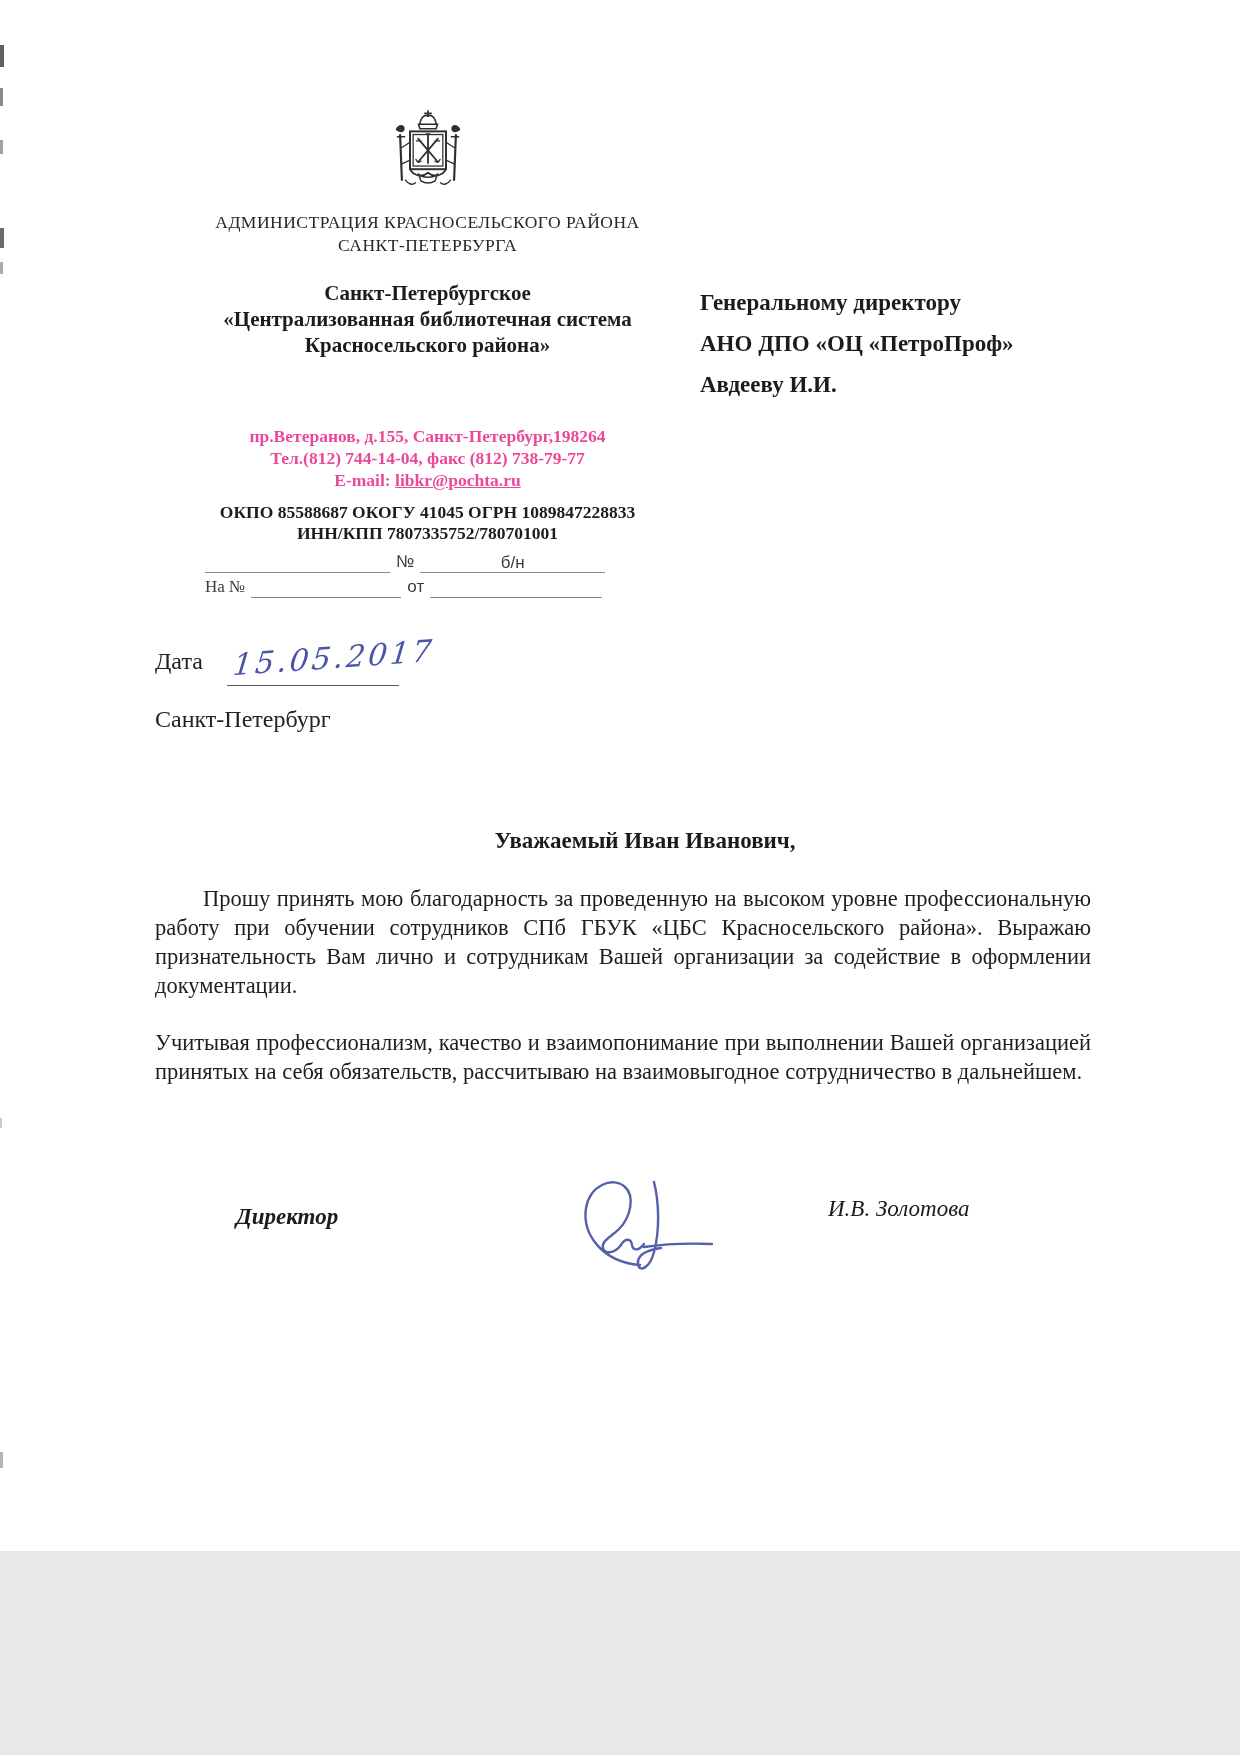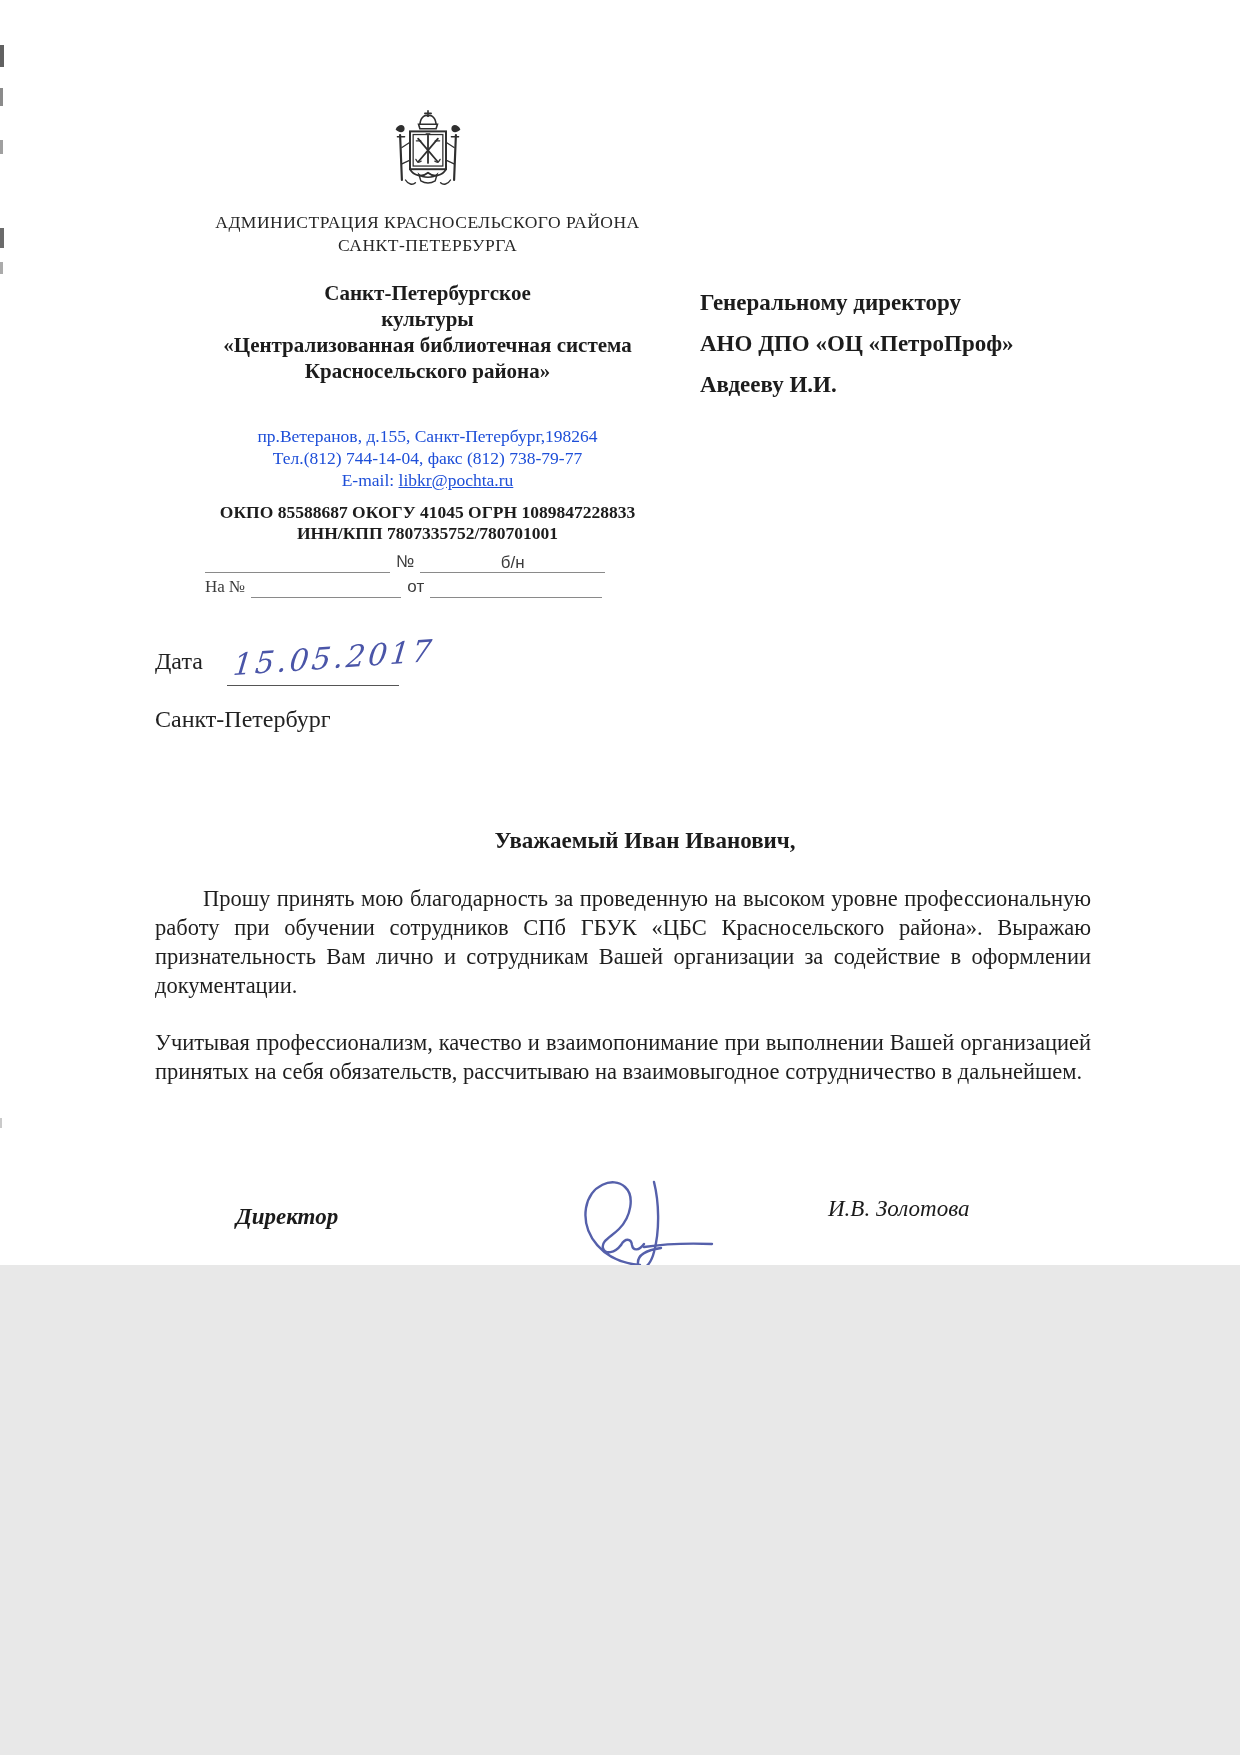--- a/index.html
+++ b/index.html
@@ -1,38 +1,38 @@
 <!DOCTYPE html>
 <html><head>
 <meta charset="utf-8">
 <style>
   * { margin: 0; padding: 0; box-sizing: border-box; }
   html, body { background: #e8e8e8; }
   #page {
     position: relative;
     width: 1240px;
-    height: 1265px;
+    height: 1551px;
     margin: 0 auto;
     background: #ffffff;
     overflow: hidden;
     color: #1f1f1f;
     font-family: "Liberation Serif", serif;
   }
   
   .artifact { position: absolute; left: 0; background: #2c2c2c; }
   
   #emblem { position: absolute; left: 383px; top: 108px; width: 90px; height: 90px; }
   
   .lh { position: absolute; left: 140px; width: 575px; text-align: center; }
   .admin-line {
     font-size: 17.5px; letter-spacing: 0.5px; color: #262626;
     line-height: 23px; font-family: "Liberation Serif", serif;
   }
   .org-line { font-size: 21px; font-weight: bold; line-height: 26px; color: #1c1c1c; }
-  .addr-line { font-size: 17.5px; font-weight: normal; line-height: 22px; color: #1d4ed8; }
+  .addr-line { font-size: 17.5px; font-weight: bold; line-height: 22px; color: #ec4899; }
   .codes-line { font-size: 17.5px; font-weight: bold; line-height: 21px; color: #1c1c1c; }
   .email-link { text-decoration: underline; }
   
   .ref-row {
     position: absolute; left: 205px; display: flex; align-items: flex-end;
     font-family: "Liberation Sans", sans-serif; font-size: 17px; color: #3c3c3c;
   }
   .rule { display: inline-block; border-bottom: 1.5px solid #8a8a8a; height: 20px; }
   .rule-filled { text-align: center; font-size: 17px; color: #3c3c3c; }
   .ref-label { padding: 0 6px 1px 6px; }
@@ -117,21 +117,20 @@
     <path d="M25 80 c3 5 8 6 11 3 M75 80 c-3 5 -8 6 -11 3" stroke-width="1.6"></path>
   </svg>
 
   <div class="lh" style="top:211px;">
     <div class="admin-line">АДМИНИСТРАЦИЯ КРАСНОСЕЛЬСКОГО РАЙОНА</div>
     <div class="admin-line">САНКТ-ПЕТЕРБУРГА</div>
   </div>
 
   <div class="lh" style="top:280px;">
     <div class="org-line">Санкт-Петербургское</div>
-    <div class="org-line">культуры</div>
     <div class="org-line">«Централизованная библиотечная система</div>
     <div class="org-line">Красносельского района»</div>
   </div>
 
   <div class="lh" style="top:425px;">
     <div class="addr-line">пр.Ветеранов, д.155, Санкт-Петербург,198264</div>
     <div class="addr-line">Тел.(812) 744-14-04, факс (812) 738-79-77</div>
     <div class="addr-line"><span>E-mail: </span><span class="email-link">libkr@pochta.ru</span></div>
   </div>
 

